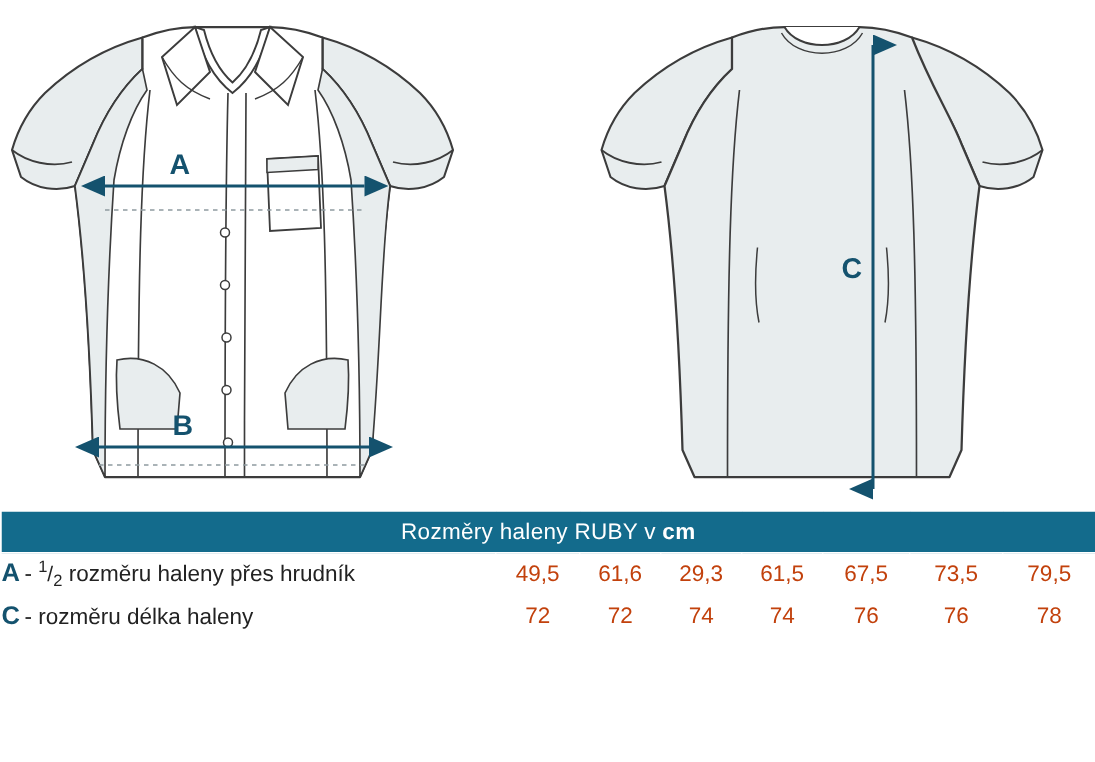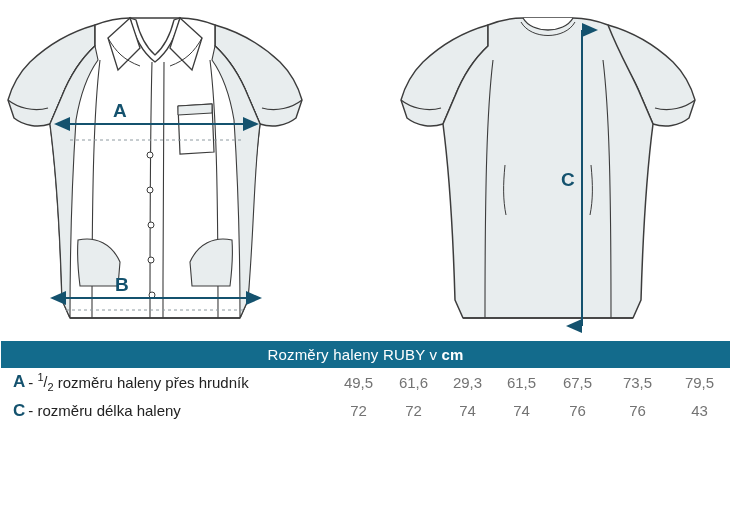--- a/index.html
+++ b/index.html
@@ -66,27 +66,26 @@
     height: 31px;
   }
   .head-row td.lbl {
     font-weight: normal;
     font-size: 15px;
   }
   .data-row td {
     border: 1px solid #8c9699;
     font-size: 15px;
     text-align: center;
-    color: #737373;
+    color: #c2410c;
     background: #ffffff;
     height: 32px;
   }
   .data-row td.desc {
     text-align: left;
-    padding-left: 12px;
     color: #222222;
     background: #ffffff;
   }
   .data-row td.desc .key {
     color: #14526e;
     font-weight: bold;
     font-size: 17px;
     margin-right: 3px;
   }
   .frac { font-size: 14px; }
@@ -235,19 +234,19 @@
           <td class="desc">
             <span class="key">C</span><span>-</span>
             <span>rozměru délka haleny</span>
           </td>
           <td>72</td>
           <td>72</td>
           <td>74</td>
           <td>74</td>
           <td>76</td>
           <td>76</td>
-          <td>43</td>
+          <td>78</td>
         </tr>
       </tbody>
     </table>
   </div>
 
 </div>
 
 </body></html>

